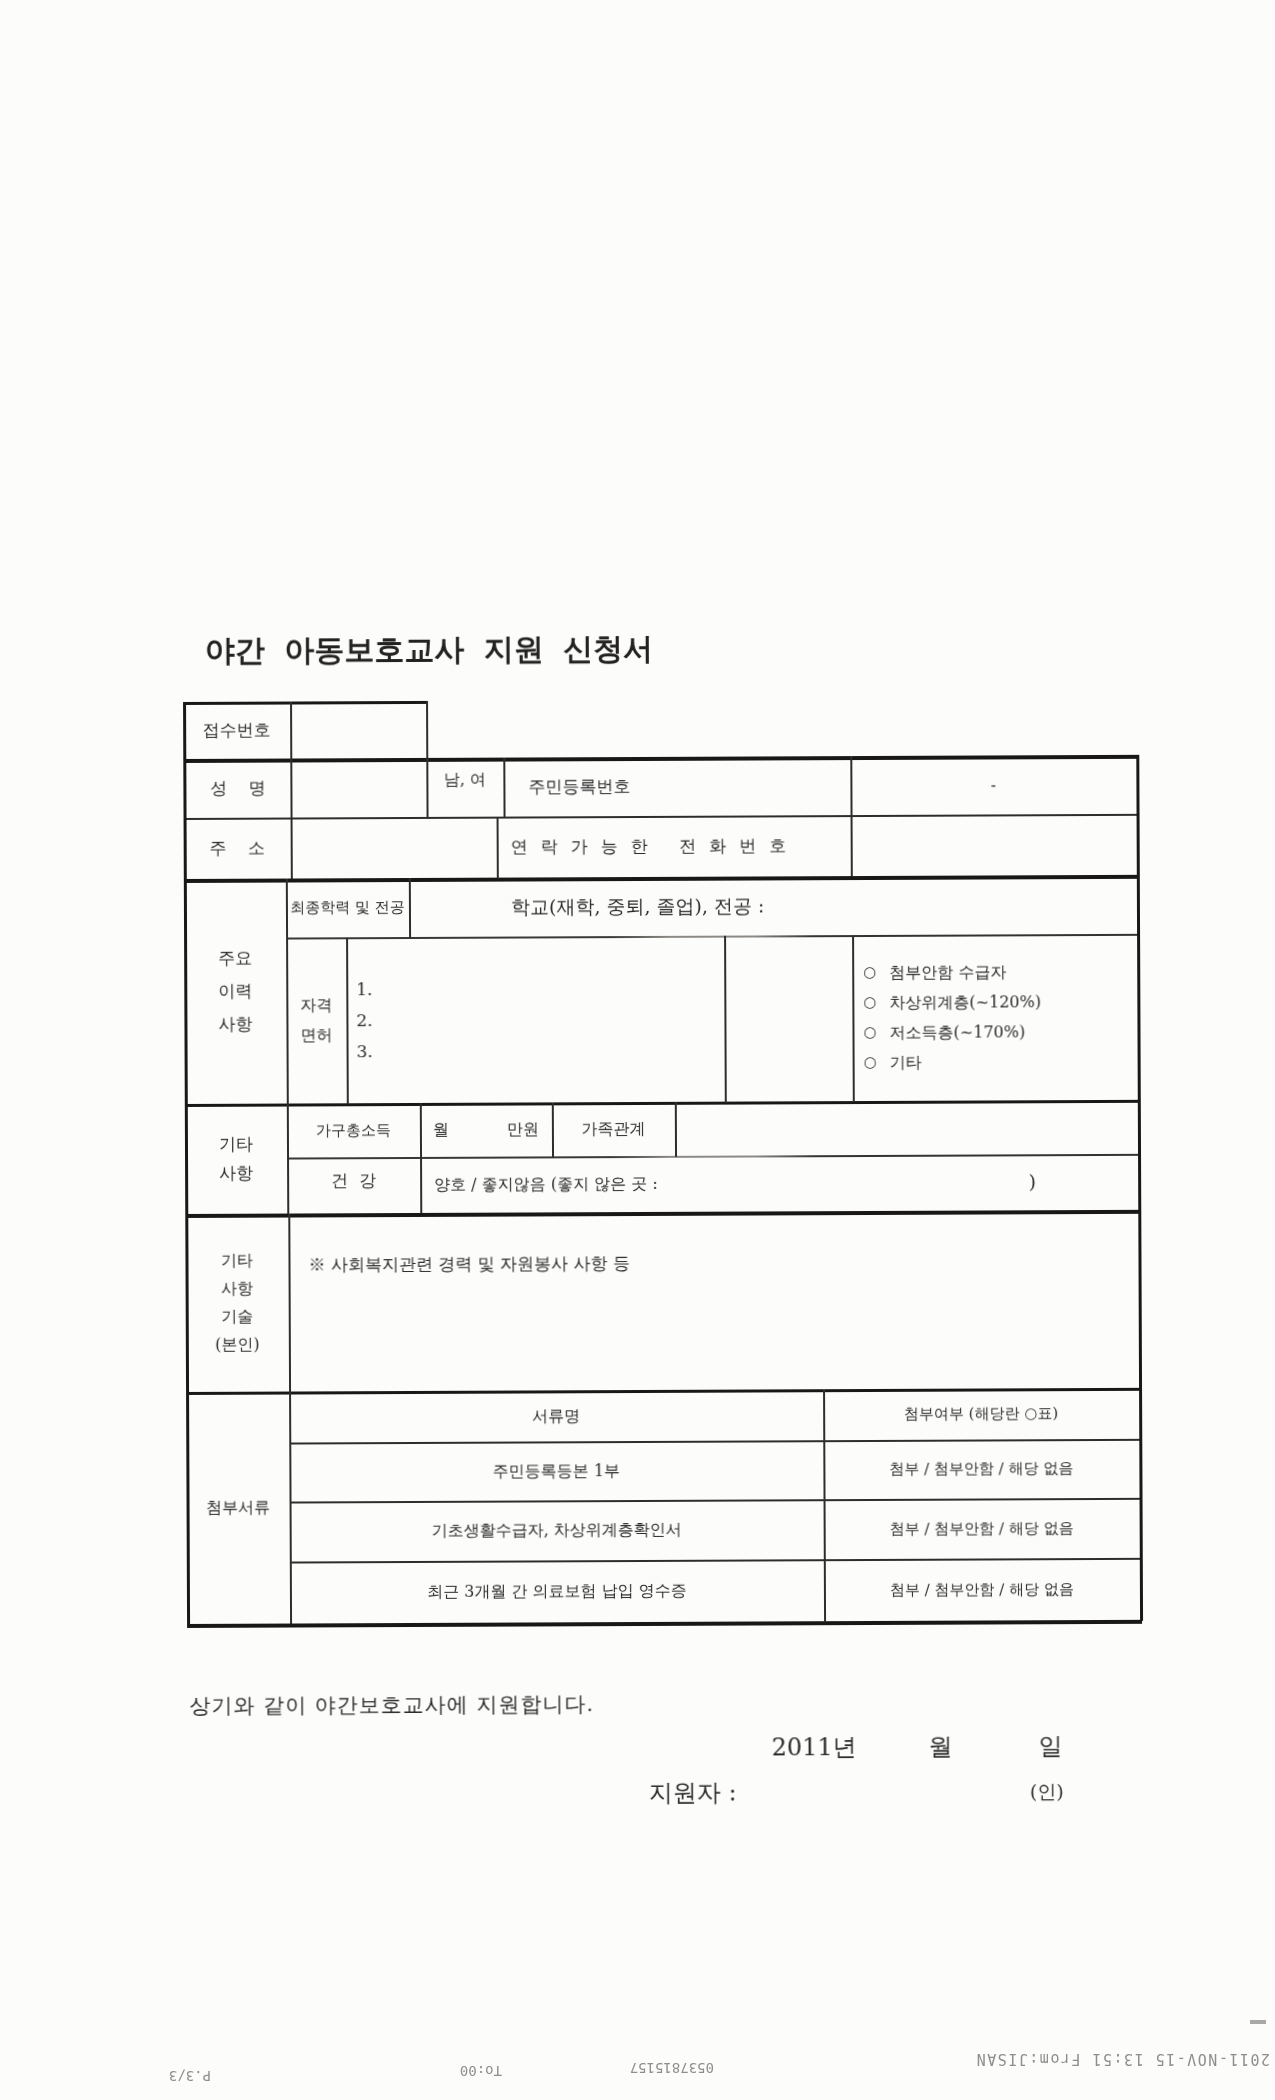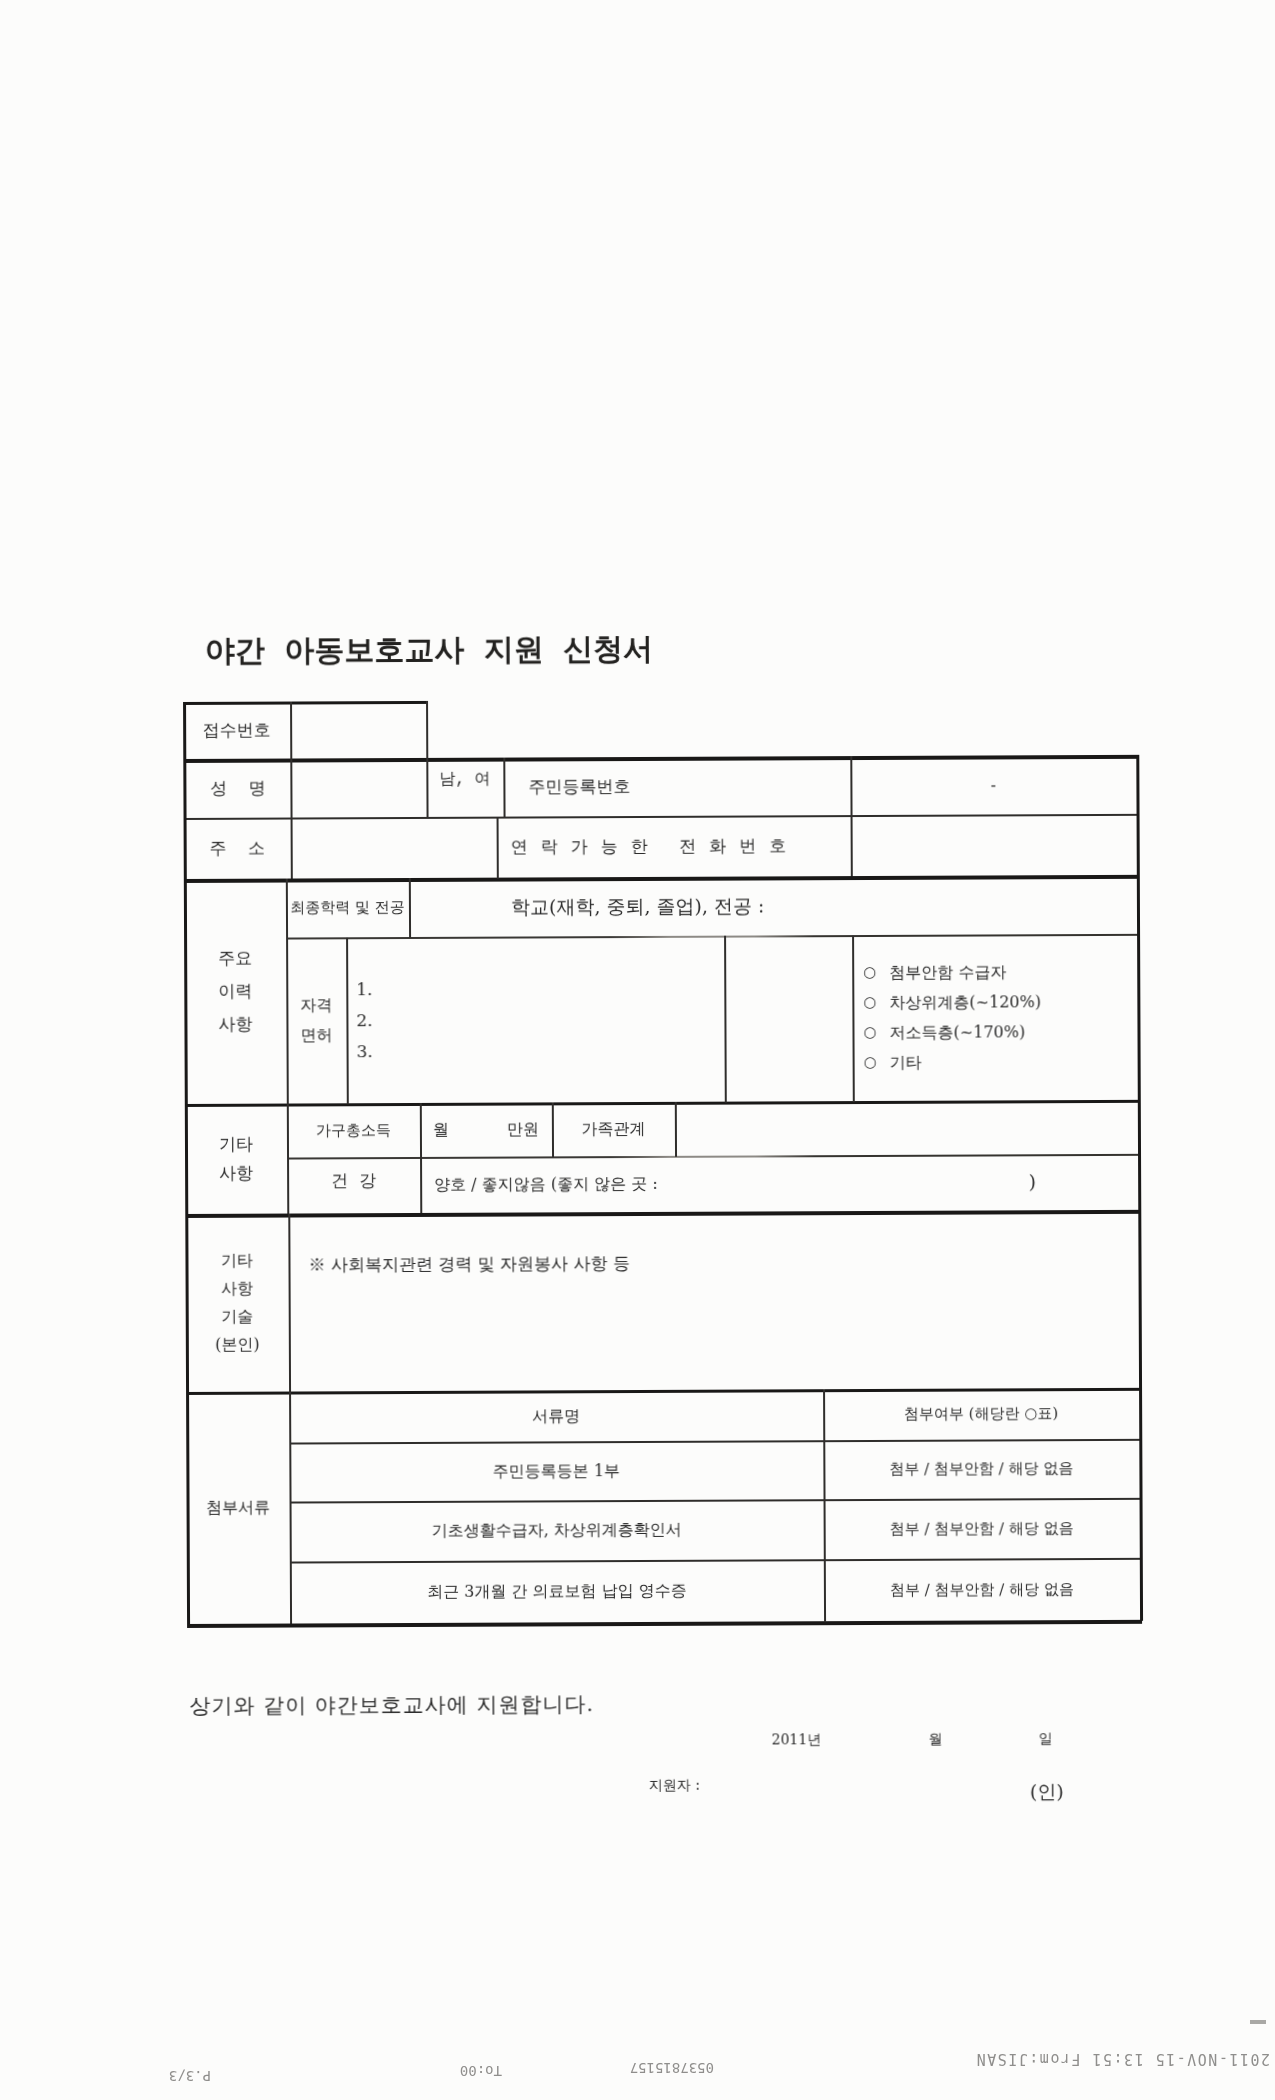--- a/index.html
+++ b/index.html
@@ -23,21 +23,21 @@
   .col{flex-direction:column;}
   .col.leftcol{align-items:flex-start;}
   .pre{white-space:pre;}
   .hline,.vline{position:absolute;background:#2f2d2b;}
   .hline.strong,.vline.strong{background:#191817;}
   .hline.faded{background:linear-gradient(90deg,#3a3835 0 38%,#8d8a85 45% 55%,#35332f 62% 100%);}
   .title{
     font-size:30px;font-weight:700;letter-spacing:0px;word-spacing:9px;
     color:#232220;
   } .fs15{font-size:15px;} .fs16{font-size:16px;}
-  .fs17{font-size:17px;} .fs19{font-size:19px;} .fs20{font-size:14px;}
+  .fs17{font-size:17px;} .fs19{font-size:19px;} .fs20{font-size:24px;}
   .fs21{font-size:21px;}
   .opt-row{display:flex;align-items:center;gap:13px;line-height:30px;}
   .opt-marker{font-size:15px;transform:translateY(-1px);}
   .fax{
     position:absolute;transform:rotate(180deg);
     font-family:"DejaVu Sans Mono","Liberation Mono",monospace;
     color:#8f8e8c;font-size:14px;white-space:pre;
   }
   .speck{position:absolute;background:#a9a8a5;}
 </style>
@@ -77,21 +77,21 @@
       <div class="vline" style="left: 420px; top: 1102px; width: 2px; height: 110px;"></div>
       <div class="vline" style="left: 552px; top: 1102px; width: 2px; height: 55px;"></div>
       <div class="vline" style="left: 675px; top: 1102px; width: 2px; height: 55px;"></div>
       <div class="vline" style="left: 288px; top: 1212px; width: 2px; height: 410px;"></div>
       <div class="vline" style="left: 822px; top: 1390px; width: 2px; height: 233px;"></div>
     </div>
 
   <div class="cell fs17" style="left:185px;top:700px;width:107px;height:57px;">접수번호</div>
 
   <div class="cell fs17 pre" style="left:181px;top:757px;width:107px;height:59px;padding-left:10px;">성    명</div>
-  <div class="cell fs16" style="left:428px;top:757px;width:77px;height:43px;font-family:Liberation Mono, monospace;">남, 여</div>
+  <div class="cell fs16" style="left:428px;top:757px;width:77px;height:43px;">남, 여</div>
   <div class="cell fs17 left" style="left:505px;top:757px;width:347px;height:59px;padding-left:25px;">주민등록번호</div>
   <div class="cell fs16" style="left:852px;top:757px;width:286px;height:59px;">-</div>
 
   <div class="cell fs17 pre" style="left:185px;top:816px;width:107px;height:61px;">주    소</div>
   <div class="cell fs17 left" style="left:498px;top:816px;width:354px;height:61px;padding-left:14px;letter-spacing:13px;">연락가능한 전화번호</div>
 
   <div class="cell col fs17" style="left:185px;top:877px;width:102px;height:225px;line-height:33px;text-align:center;">
     <span>주요</span>
     <span>이력</span>
     <span>사항</span>

